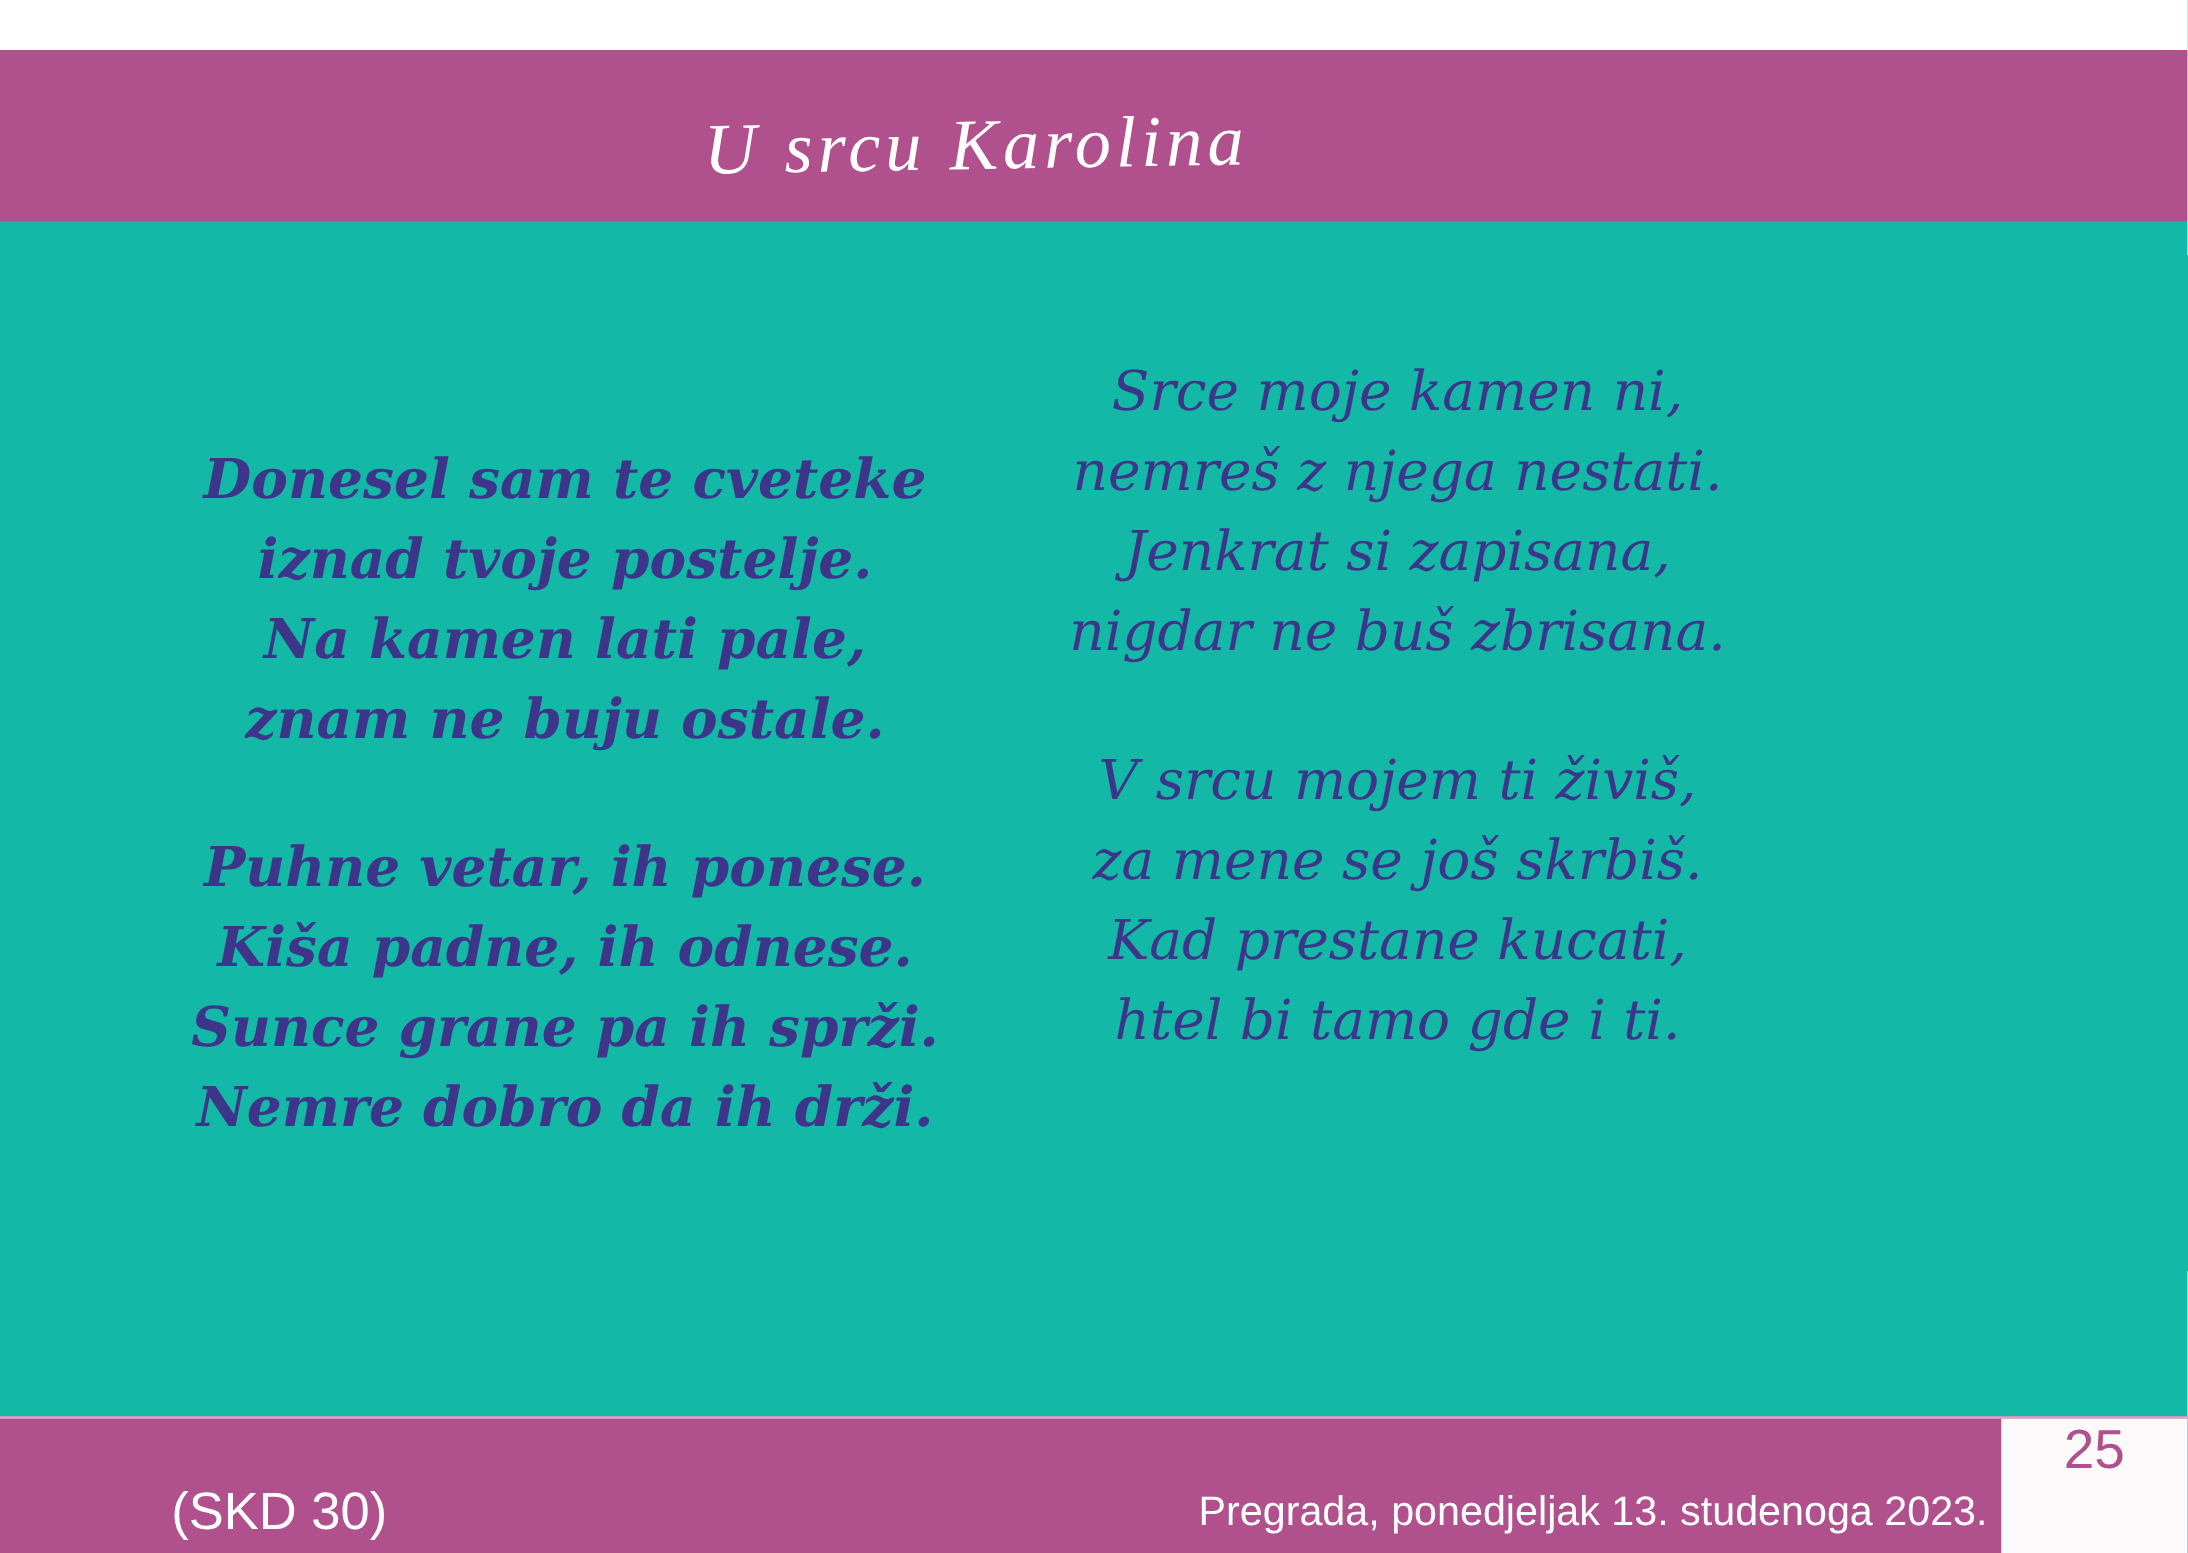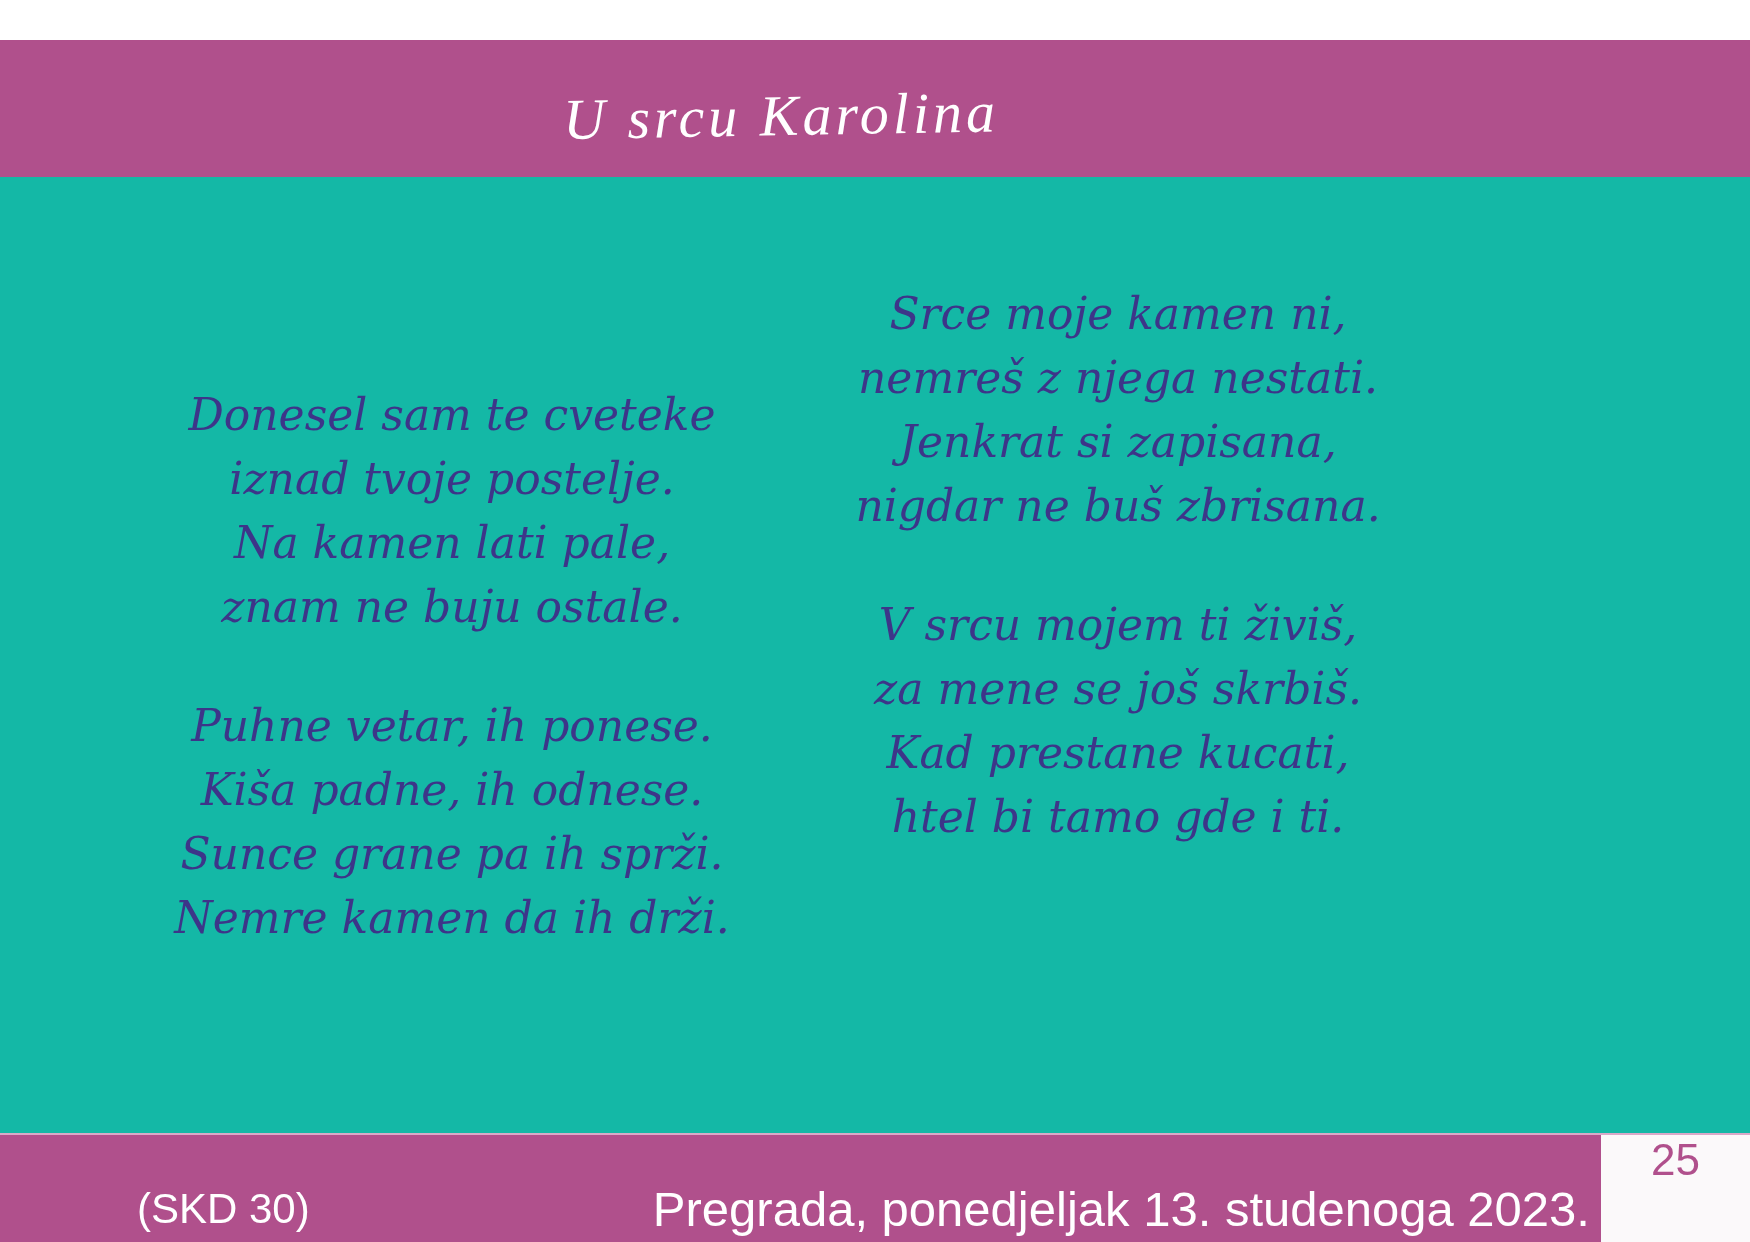--- a/index.html
+++ b/index.html
@@ -35,21 +35,21 @@
   
   .poem-col{
     position:absolute;
     text-align:center;
     color:var(--poem-ink,#3d3589);
     font-family:"DejaVu Serif", serif;
     font-style:italic;
     font-size:44px;
     line-height:64px;
   }
-  .col-left{left:152px;top:343px;width:600px;}
+  .col-left{left:152px;top:312px;width:600px;font-weight:bold;}
   .col-right{left:798px;top:242px;width:640px;}
   .stanza{white-space:pre-line;}
   .stanza + .stanza{margin-top:55px;}
   
   .footer{
     position:absolute;left:0;bottom:0;width:100%;height:149px;
     background:var(--banner-magenta,#b0508c);
     border-top:2px solid #d9a9c8;
     box-sizing:border-box;
     padding-left:36px;
@@ -60,21 +60,21 @@
     font-size:42px;font-weight:500;white-space:nowrap;
   }
   .footer-title{
     position:absolute;left:487px;top:50%;transform:translate(-50%,-50%);
     color:var(--footer-text,#fff);
     font-size:56px;font-weight:500;letter-spacing:2px;white-space:nowrap;
   }
   .footer-date{
     position:absolute;right:160px;top:50%;transform:translateY(-50%);
     color:var(--footer-text,#fff);
-    font-size:49px;font-weight:500;white-space:nowrap;
+    font-size:33px;font-weight:500;white-space:nowrap;
   }
   .page-box{
     position:absolute;right:0;top:0;height:100%;width:149px;
     background:var(--page-box-bg,#fbf9fa);
     display:flex;justify-content:center;
   }
   .page-num{
     color:var(--banner-magenta,#b0508c);
     font-size:44px;font-weight:500;
   }
@@ -90,21 +90,21 @@
 
   <main>
     <div class="poem-col col-left">
       <div class="stanza">Donesel sam te cveteke
 iznad tvoje postelje.
 Na kamen lati pale,
 znam ne buju ostale.</div>
       <div class="stanza">Puhne vetar, ih ponese.
 Kiša padne, ih odnese.
 Sunce grane pa ih sprži.
-Nemre kamen da ih drži.</div>
+Nemre dobro da ih drži.</div>
     </div>
     <div class="poem-col col-right">
       <div class="stanza">Srce moje kamen ni,
 nemreš z njega nestati.
 Jenkrat si zapisana,
 nigdar ne buš zbrisana.</div>
       <div class="stanza">V srcu mojem ti živiš,
 za mene se još skrbiš.
 Kad prestane kucati,
 htel bi tamo gde i ti.</div>

